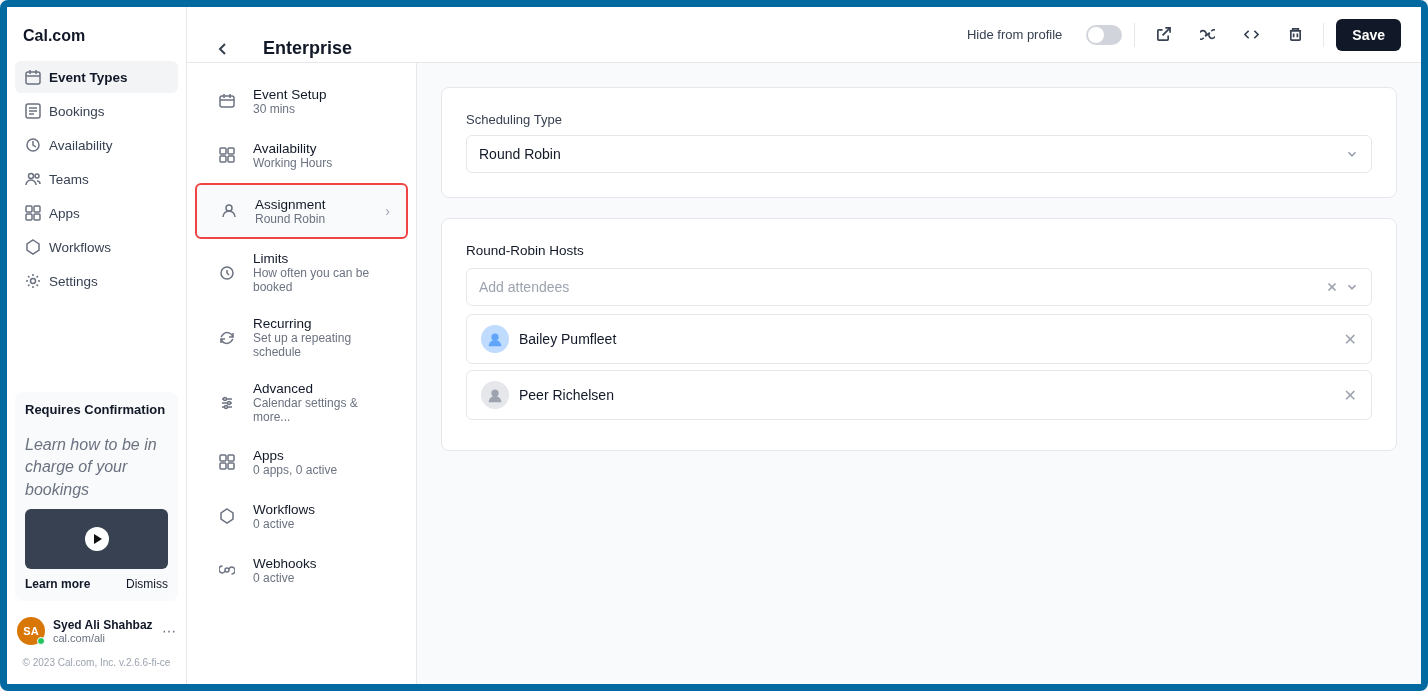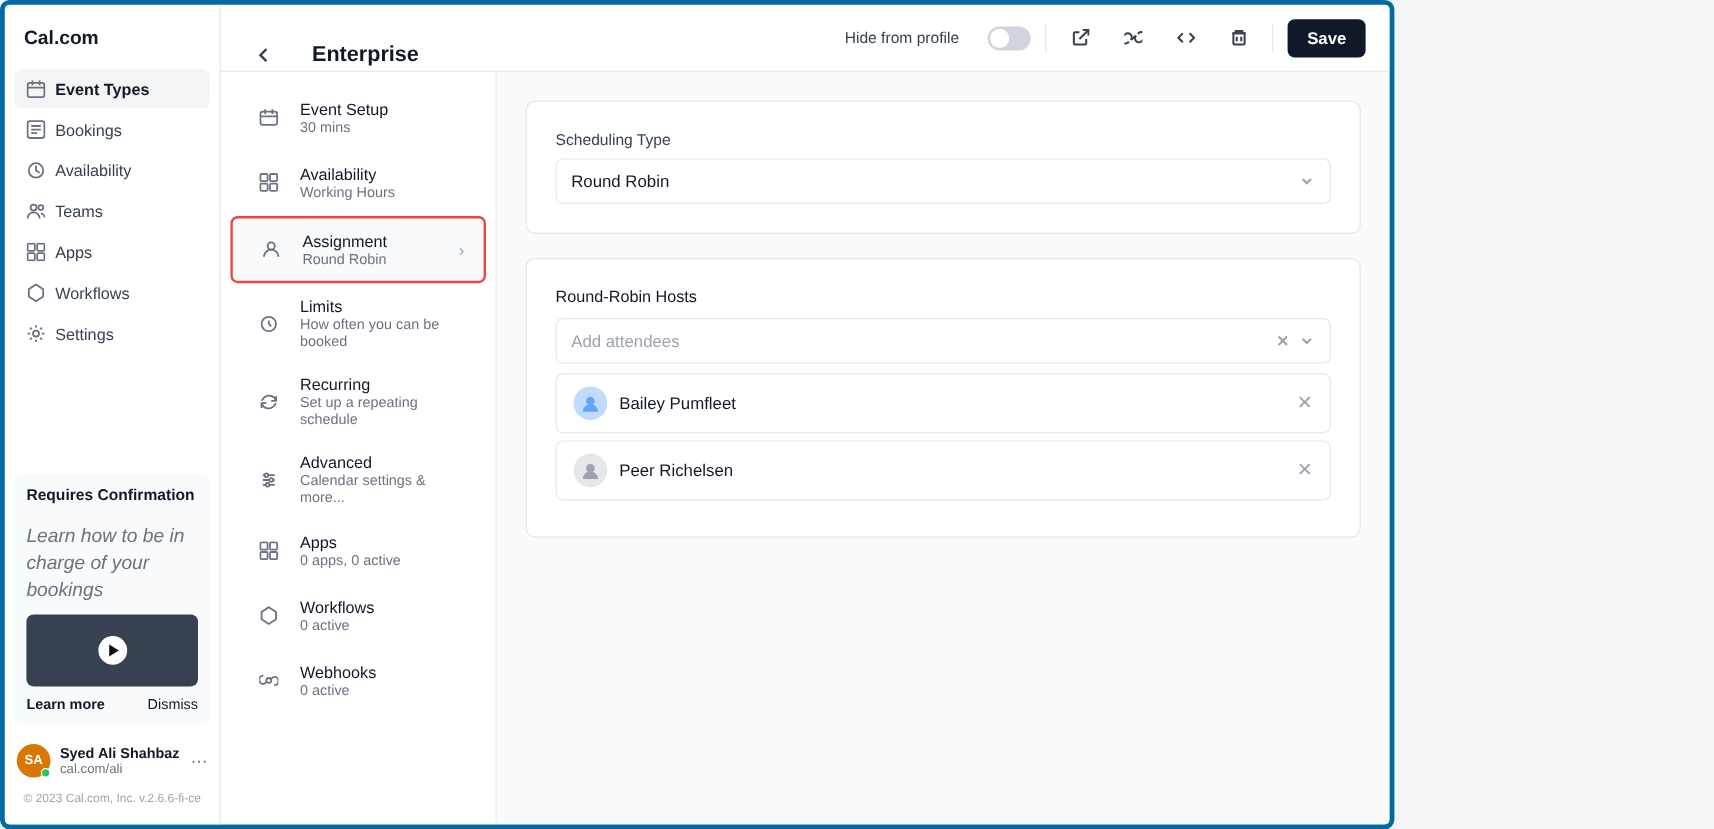--- a/index.html
+++ b/index.html
@@ -1,18 +1,18 @@
 <!DOCTYPE html>
 <html><head>
   <meta charset="utf-8">
   <style>
     * { box-sizing: border-box; margin: 0; padding: 0; }
     body { font-family: -apple-system, BlinkMacSystemFont, 'Segoe UI', sans-serif; background: #f3f4f6; color: #111827; font-size: 14px; }
 
-    .app-container { display: flex; height: 691px; width: 1162px; background: #fff; border-radius: 8px; overflow: hidden; border: 4px solid #0369a1; }
+    .app-container { display: flex; height: 691px; width: 1428px; background: #fff; border-radius: 8px; overflow: hidden; border: 7px solid #0369a1; }
 
     
     .sidebar { width: 180px; background: #fff; border-right: 1px solid #e5e7eb; display: flex; flex-direction: column; padding: 12px 0; flex-shrink: 0; }
     .sidebar-logo { padding: 8px 16px 16px; font-weight: 700; font-size: 16px; color: #111827; }
     .sidebar-logo span { font-weight: 800; }
     .sidebar-nav { flex: 1; padding: 0 8px; }
     .sidebar-item { display: flex; align-items: center; gap: 8px; padding: 8px 10px; border-radius: 6px; cursor: pointer; color: #374151; font-size: 13.5px; margin-bottom: 2px; }
     .sidebar-item.active { background: #f3f4f6; font-weight: 600; color: #111827; }
     .sidebar-item svg { width: 16px; height: 16px; flex-shrink: 0; color: #6b7280; }
     .sidebar-promo { background: #f9fafb; border-radius: 8px; padding: 10px; margin: 8px; font-size: 12px; }

